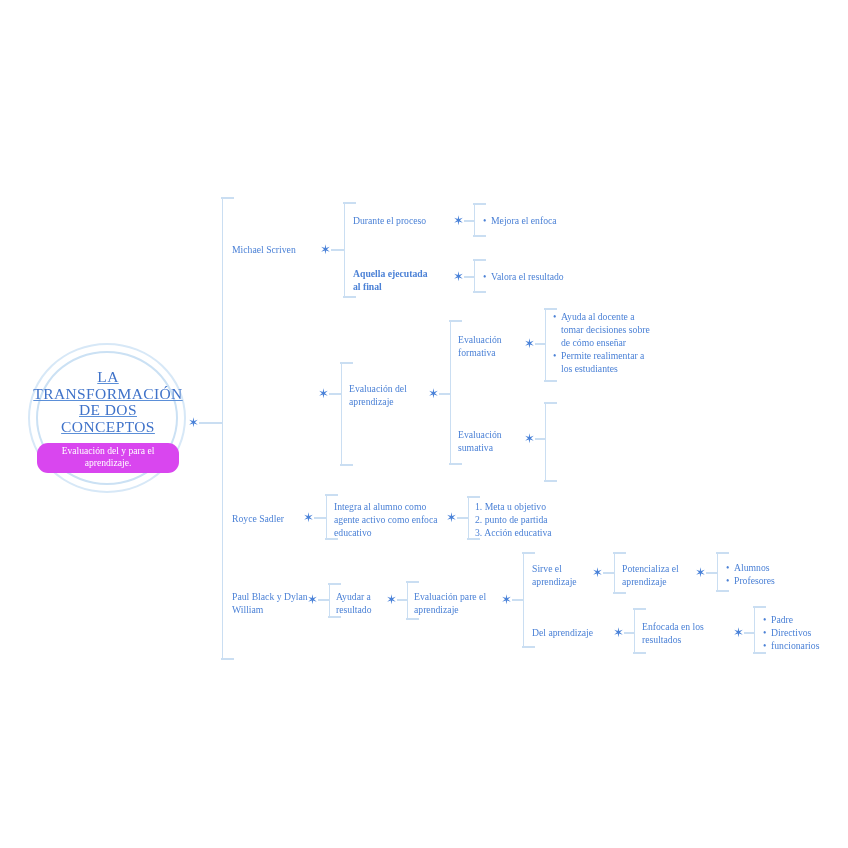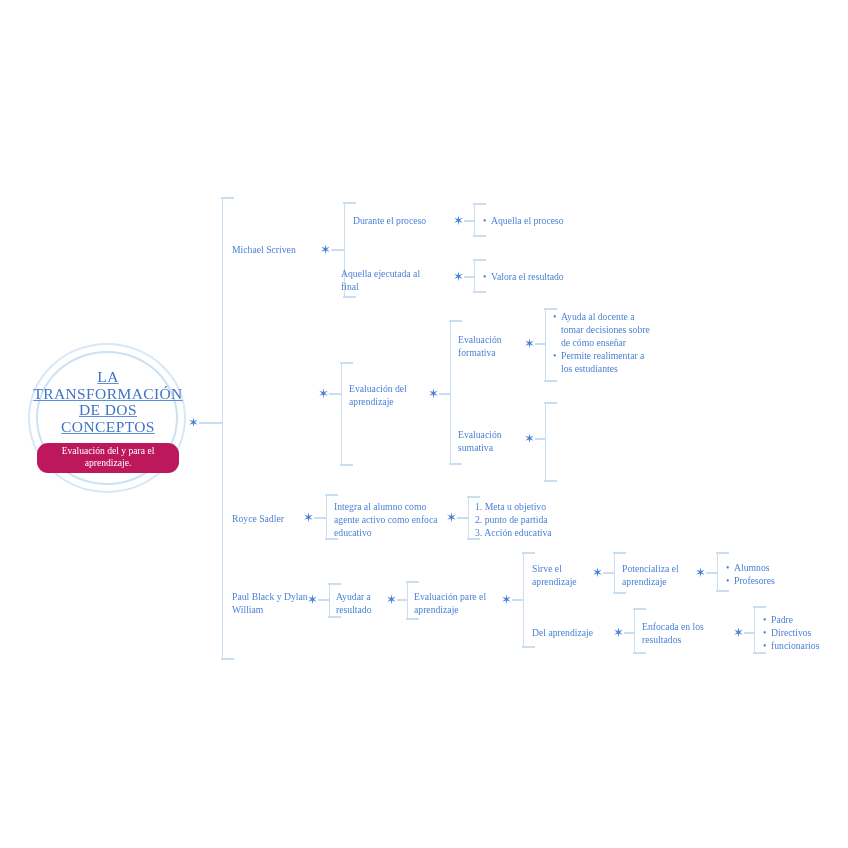--- a/index.html
+++ b/index.html
@@ -59,21 +59,21 @@
     text-decoration: underline;
     text-decoration-color: #5b8fd8;
     text-underline-offset: 1px;
     font-family: Liberation Serif, serif;
   }
   .badge {
     position: absolute;
     left: 15px;
     top: 100px;
     width: 142px;
-    background: #be185d;
+    background: #d946ef;
     color: #ffffff;
     border-radius: 11px;
     font-size: 9.6px;
     line-height: 1.28;
     text-align: center;
     padding: 2px 2px 3px 2px;
     box-sizing: border-box;
   }
 
   
@@ -163,25 +163,25 @@
   <div class="stub" style="left:331px; top:249px; width:13px;"></div>
 
   <div class="bracket" style="left:344px; top:202px; height:96px;"></div>
 
   <div class="node" style="left:353px; top:214px; width:100px;">Durante el proceso</div>
   <span class="star" style="left:453px; top:214px;">✶</span>
   <div class="stub" style="left:464px; top:220px; width:10px;"></div>
   <div class="bracket" style="left:474px; top:203px; height:34px;"></div>
   <div class="node" style="left:482px; top:214px; width:110px;">
     <ul>
-      <li>Aquella el proceso</li>
-    </ul>
-  </div>
-
-  <div class="node" style="left:341px; top:267px; width:84px;">
+      <li>Mejora el enfoca</li>
+    </ul>
+  </div>
+
+  <div class="node" style="left:353px; top:267px; width:84px;font-weight:bold;">
     <span>Aquella ejecutada al final</span>
   </div>
   <span class="star" style="left:453px; top:270px;">✶</span>
   <div class="stub" style="left:464px; top:276px; width:10px;"></div>
   <div class="bracket" style="left:474px; top:259px; height:34px;"></div>
   <div class="node" style="left:482px; top:270px; width:110px;">
     <ul>
       <li>Valora el resultado</li>
     </ul>
   </div>

